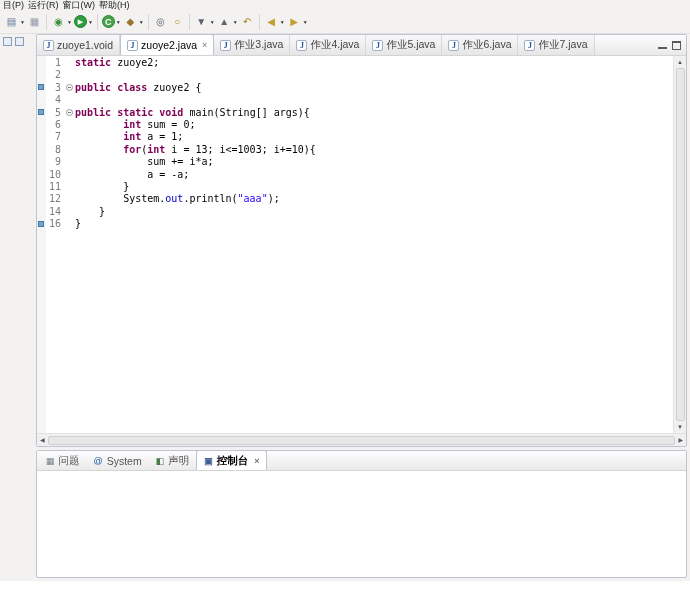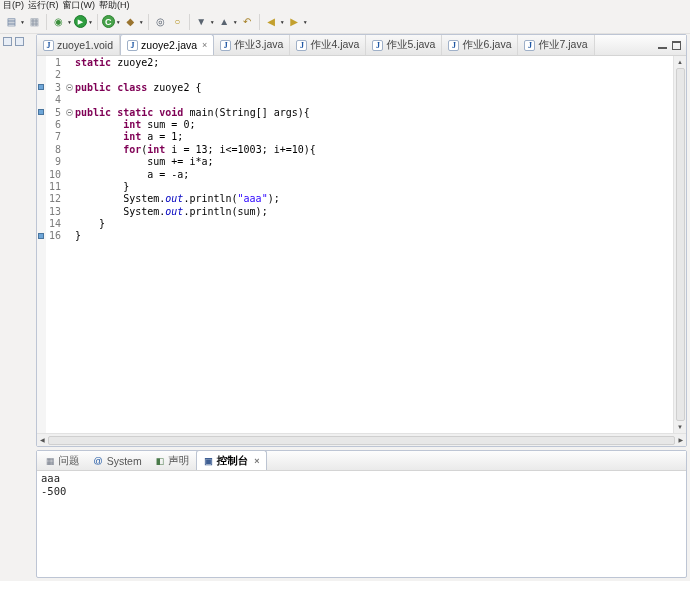--- a/index.html
+++ b/index.html
@@ -39,21 +39,21 @@
   .code-scroll{flex:1;position:relative;padding-top:1px;font-family:"DejaVu Sans Mono",monospace;font-size:10px;overflow:hidden}
   .annbg{position:absolute;left:0;top:0;bottom:0;width:9px;background:#f5f5f5}
   .cl{display:flex;height:12.4px;line-height:12.4px;white-space:pre;position:relative}
   .ann{flex:0 0 9px;background:#f5f5f5;position:relative}
   .mark{position:absolute;left:1px;top:2.5px;width:6px;height:6px;background:#6ea6d8;border:1px solid #49759e;display:block}
   .ln{flex:0 0 19px;text-align:right;padding-right:4px;color:#7d7d7d}
   .fd{flex:0 0 10px;position:relative}
   .fc{position:absolute;left:1px;top:2.5px;width:7px;height:7px;border:1px solid #999;border-radius:50%;display:block;background-color:#fff;background-image:linear-gradient(#777,#777);background-size:3px 1px;background-position:center;background-repeat:no-repeat}
   .ct{flex:1}
   .tk-k{font-weight:bold}
-  .tk-f{font-style:italic}
+  .tk-f{}
 
   .vscroll{flex:0 0 13px;background:#f0f0f0;border-left:1px solid #e2e2e2;display:flex;flex-direction:column;align-items:center;padding:2px 0}
   .sarr{font-size:6px;color:#555;line-height:8px}
   .vthumb{flex:1;width:9px;margin:2px 0;background:#e7e7e7;border:1px solid #cfcfcf;border-radius:2px}
   .hscroll{flex:0 0 13px;background:#f0f0f0;border-top:1px solid #e2e2e2;display:flex;align-items:center;padding:0 3px}
   .hthumb{flex:1;height:9px;margin:0 3px;background:#e7e7e7;border:1px solid #cfcfcf;border-radius:2px}
 
   .console-frame{margin-top:3px;height:128px;background:#fff;border:1px solid #bdc5d4;border-radius:2px;display:flex;flex-direction:column}
   .ctabbar{height:20px;background:linear-gradient(#fdfdfd,#eaeaea);border-bottom:1px solid #d4d4d4;display:flex;align-items:flex-end;padding-left:2px}
   .vtab{height:19px;display:flex;align-items:center;gap:4px;padding:0 7px;font-size:10.5px;color:#555;white-space:nowrap}
@@ -182,21 +182,20 @@
               <div class="cl"><span class="ann"><i class="mark"></i></span><span class="ln">3</span><span class="fd"><i class="fc"></i></span><span class="ct"><span class="tk-k">public</span><span class="tk-p"> </span><span class="tk-k">class</span><span class="tk-p"> zuoye2 {</span></span></div>
               <div class="cl"><span class="ann"></span><span class="ln">4</span><span class="fd"></span><span class="ct"></span></div>
               <div class="cl"><span class="ann"><i class="mark"></i></span><span class="ln">5</span><span class="fd"><i class="fc"></i></span><span class="ct"><span class="tk-k">public</span><span class="tk-p"> </span><span class="tk-k">static</span><span class="tk-p"> </span><span class="tk-k">void</span><span class="tk-p"> main(String[] args){</span></span></div>
               <div class="cl"><span class="ann"></span><span class="ln">6</span><span class="fd"></span><span class="ct"><span class="tk-p">        </span><span class="tk-k">int</span><span class="tk-p"> sum = 0;</span></span></div>
               <div class="cl"><span class="ann"></span><span class="ln">7</span><span class="fd"></span><span class="ct"><span class="tk-p">        </span><span class="tk-k">int</span><span class="tk-p"> a = 1;</span></span></div>
               <div class="cl"><span class="ann"></span><span class="ln">8</span><span class="fd"></span><span class="ct"><span class="tk-p">        </span><span class="tk-k">for</span><span class="tk-p">(</span><span class="tk-k">int</span><span class="tk-p"> i = 13; i&lt;=1003; i+=10){</span></span></div>
               <div class="cl"><span class="ann"></span><span class="ln">9</span><span class="fd"></span><span class="ct"><span class="tk-p">            sum += i*a;</span></span></div>
               <div class="cl"><span class="ann"></span><span class="ln">10</span><span class="fd"></span><span class="ct"><span class="tk-p">            a = -a;</span></span></div>
               <div class="cl"><span class="ann"></span><span class="ln">11</span><span class="fd"></span><span class="ct"><span class="tk-p">        }</span></span></div>
               <div class="cl"><span class="ann"></span><span class="ln">12</span><span class="fd"></span><span class="ct"><span class="tk-p">        System.</span><span class="tk-f">out</span><span class="tk-p">.println(</span><span class="tk-s">"aaa"</span><span class="tk-p">);</span></span></div>
-              <div class="cl"><span class="ann"></span><span class="ln">13</span><span class="fd"></span><span class="ct"><span class="tk-p">        System.</span><span class="tk-f">out</span><span class="tk-p">.println(sum);</span></span></div>
               <div class="cl"><span class="ann"></span><span class="ln">14</span><span class="fd"></span><span class="ct"><span class="tk-p">    }</span></span></div>
               <div class="cl"><span class="ann"><i class="mark"></i></span><span class="ln">16</span><span class="fd"></span><span class="ct"><span class="tk-p">}</span></span></div>
             </div>
           <div class="vscroll">
             <span class="sarr">▲</span>
             <span class="vthumb"></span>
             <span class="sarr">▼</span>
           </div>
         </div>
 
@@ -220,21 +219,17 @@
             <div class="vtab">
               <span class="vicon" style="color: rgb(74, 122, 74);">◧</span>
               <span>声明</span>
             </div>
             <div class="vtab active">
               <span class="vicon" style="color: rgb(63, 95, 147);">▣</span>
               <span>控制台</span>
               <span class="tclose">×</span>
             </div>
           </div>
-        <div class="cout">
-            <div class="outline">aaa</div>
-            <div class="outline">-500</div>
-          </div>
       </div>
 
     </div>
   </div>
 </div>
 
 </body></html>

